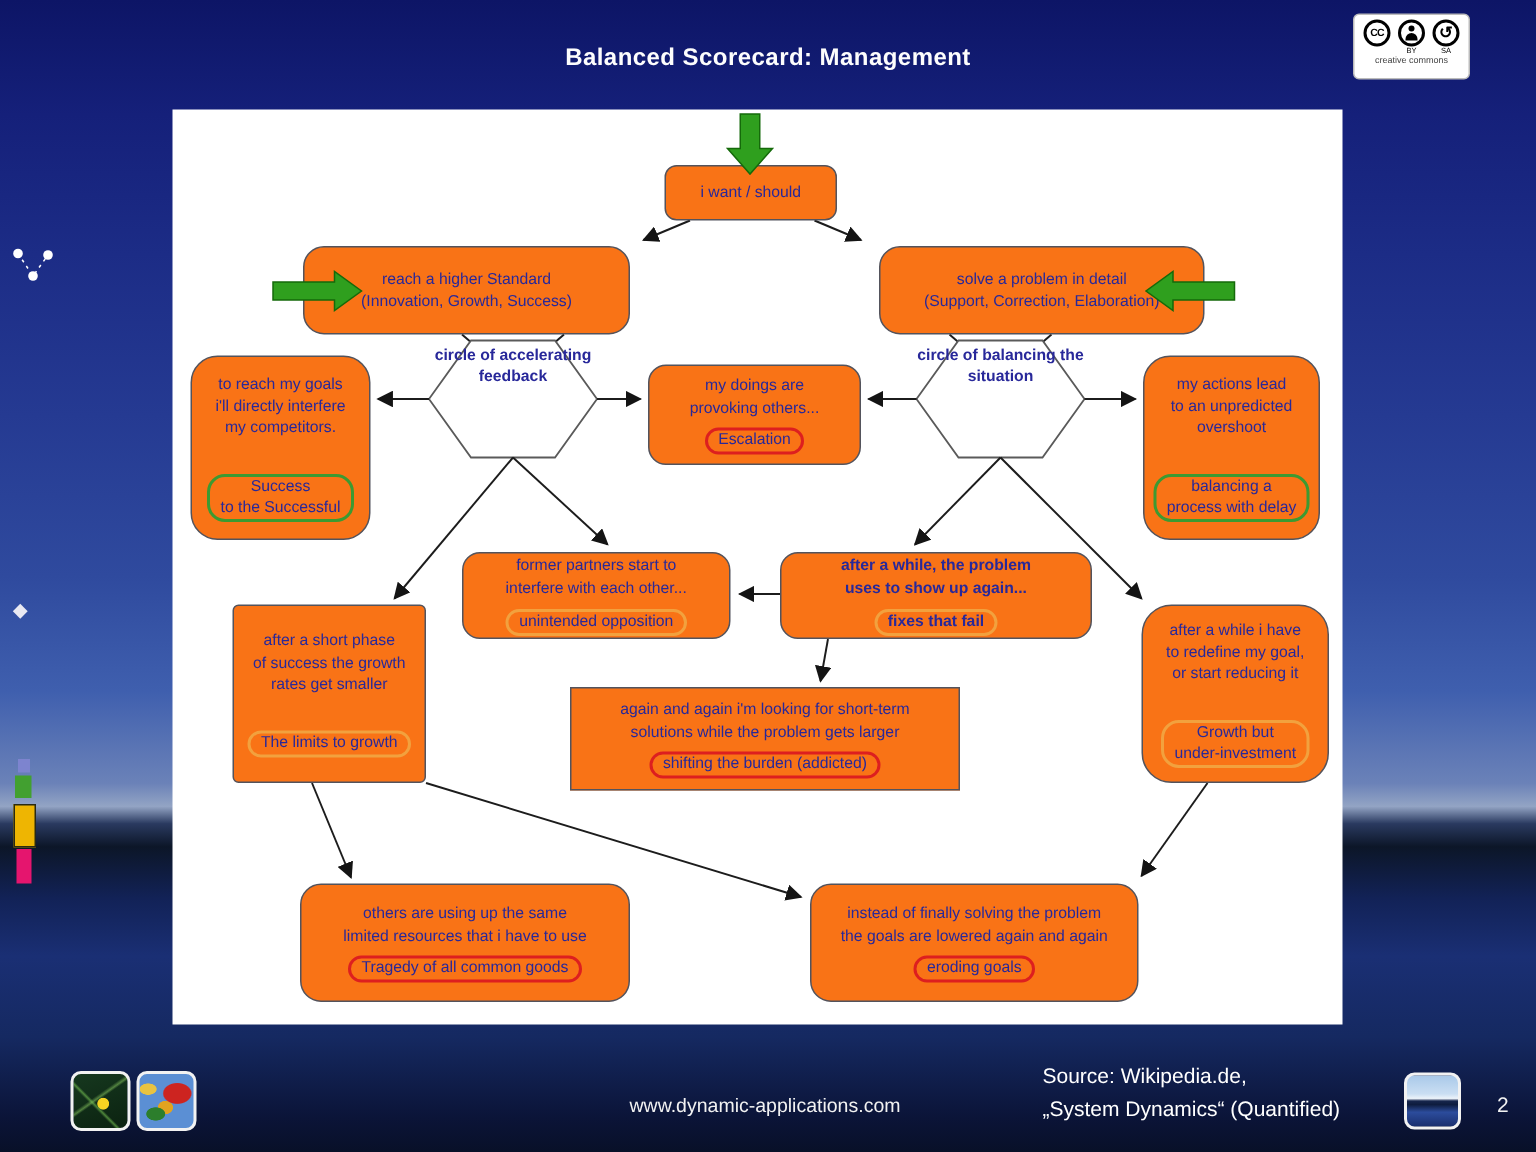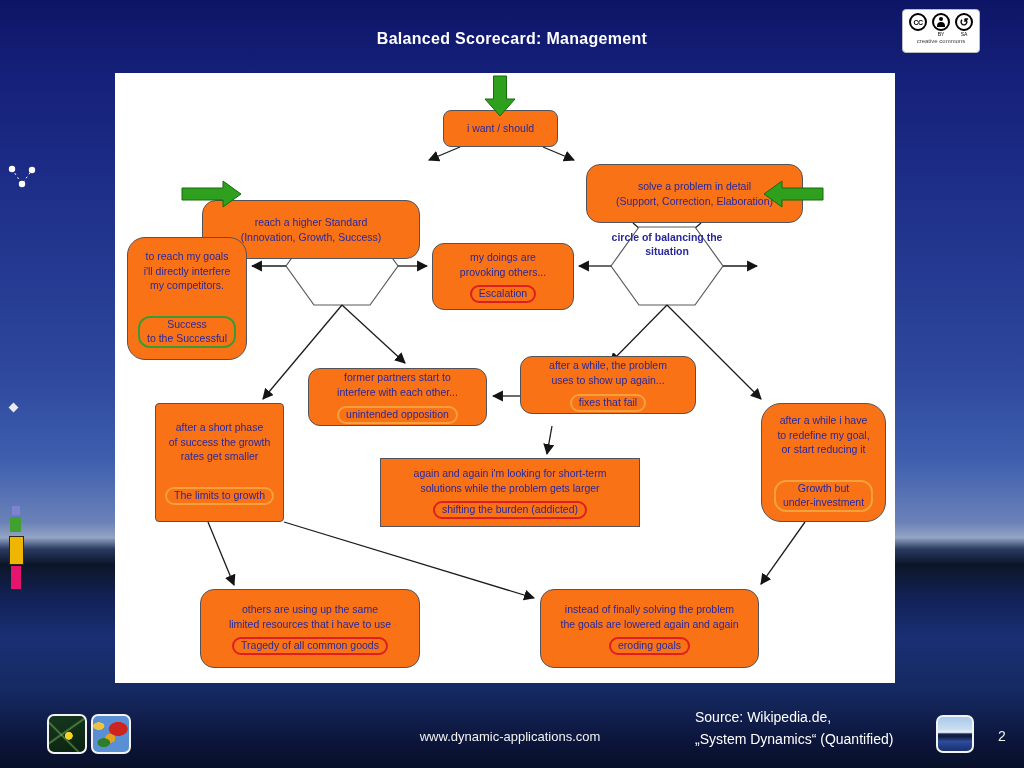--- a/index.html
+++ b/index.html
@@ -48,27 +48,27 @@
   .node .ln{display:block;}
   .pill{display:inline-block;border:2px solid;border-radius:12px;padding:0 7px;line-height:1.32;
     font-size:10.5px;margin-top:6px;}
   .tall .pill{margin-top:23px;}
   .pill.green{border-color:#3c9a32;}
   .pill.red{border-color:#dd1f1f;}
   .pill.orange{border-color:#f2a13e;}
   .hexlabel{position:absolute;z-index:2;text-align:center;color:#28289a;font-size:10.5px;line-height:1.32;font-weight:bold;}
   
   .n-want{left:328px;top:37px;width:115px;height:37px;border-radius:8px;}
-  .n-standard{left:87px;top:91px;width:218px;height:59px;border-radius:14px;margin-top:36px;}
+  .n-standard{left:87px;top:91px;width:218px;height:59px;border-radius:14px;}
   .n-problem{left:471px;top:91px;width:217px;height:59px;border-radius:14px;}
   .n-interfere{left:12px;top:164px;width:120px;height:123px;border-radius:18px;}
   .n-provoking{left:317px;top:170px;width:142px;height:67px;border-radius:12px;}
   .n-overshoot{left:647px;top:164px;width:118px;height:123px;border-radius:18px;}
   .n-partners{left:193px;top:295px;width:179px;height:58px;border-radius:12px;}
-  .n-showup{left:405px;top:283px;width:176px;height:58px;border-radius:12px;}
+  .n-showup{left:405px;top:295px;width:208px;height:58px;border-radius:12px;font-weight:bold;}
   .n-growthrates{left:40px;top:330px;width:129px;height:119px;border-radius:4px;}
   .n-shortterm{left:265px;top:385px;width:260px;height:69px;border-radius:0;}
   .n-redefine{left:646px;top:330px;width:125px;height:119px;border-radius:20px;}
   .n-resources{left:85px;top:516px;width:220px;height:79px;border-radius:14px;}
   .n-eroding{left:425px;top:516px;width:219px;height:79px;border-radius:14px;}
   .hx-accel{left:171px;top:158px;width:112px;}
   .hx-balance{left:496px;top:158px;width:112px;}
   
   .thumb{position:absolute;border:2px solid #f2f2f2;border-radius:7px;overflow:hidden;box-sizing:border-box;}
   .thumb-1{left:47px;top:714px;width:40px;height:40px;
@@ -201,20 +201,29 @@
   </div>
 
   <div class="node n-provoking">
     <span class="ln">my doings are</span>
     <span class="ln">provoking others...</span>
     <span class="pill red">
       <span class="ln">Escalation</span>
     </span>
   </div>
 
+  <div class="node n-overshoot tall">
+    <span class="ln">my actions lead</span>
+    <span class="ln">to an unpredicted</span>
+    <span class="ln">overshoot</span>
+    <span class="pill green">
+      <span class="ln">balancing a</span>
+      <span class="ln">process with delay</span>
+    </span>
+  </div>
 
   <div class="node n-partners">
     <span class="ln">former partners start to</span>
     <span class="ln">interfere with each other...</span>
     <span class="pill orange">
       <span class="ln">unintended opposition</span>
     </span>
   </div>
 
   <div class="node n-showup">

